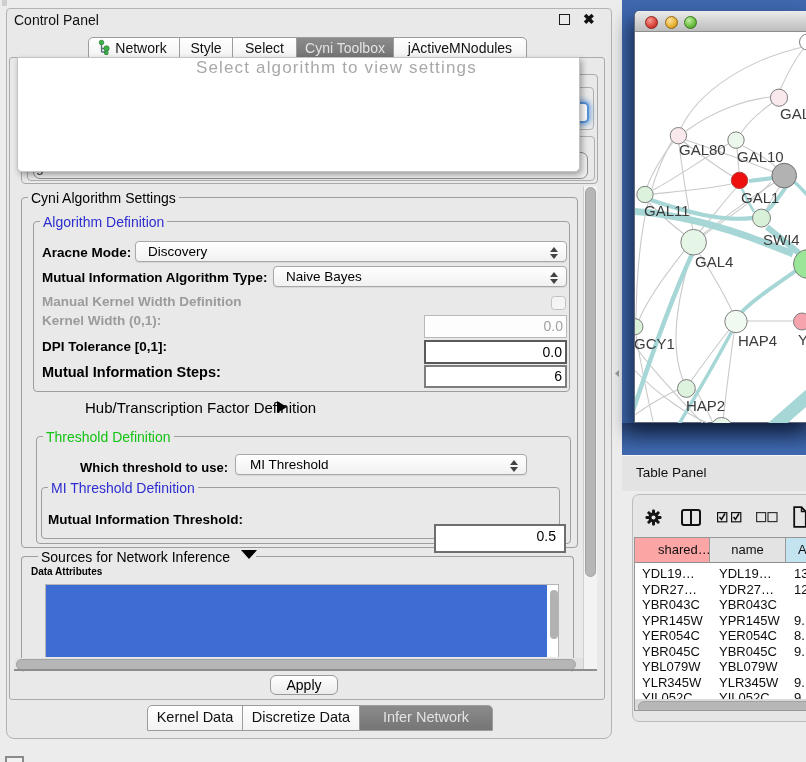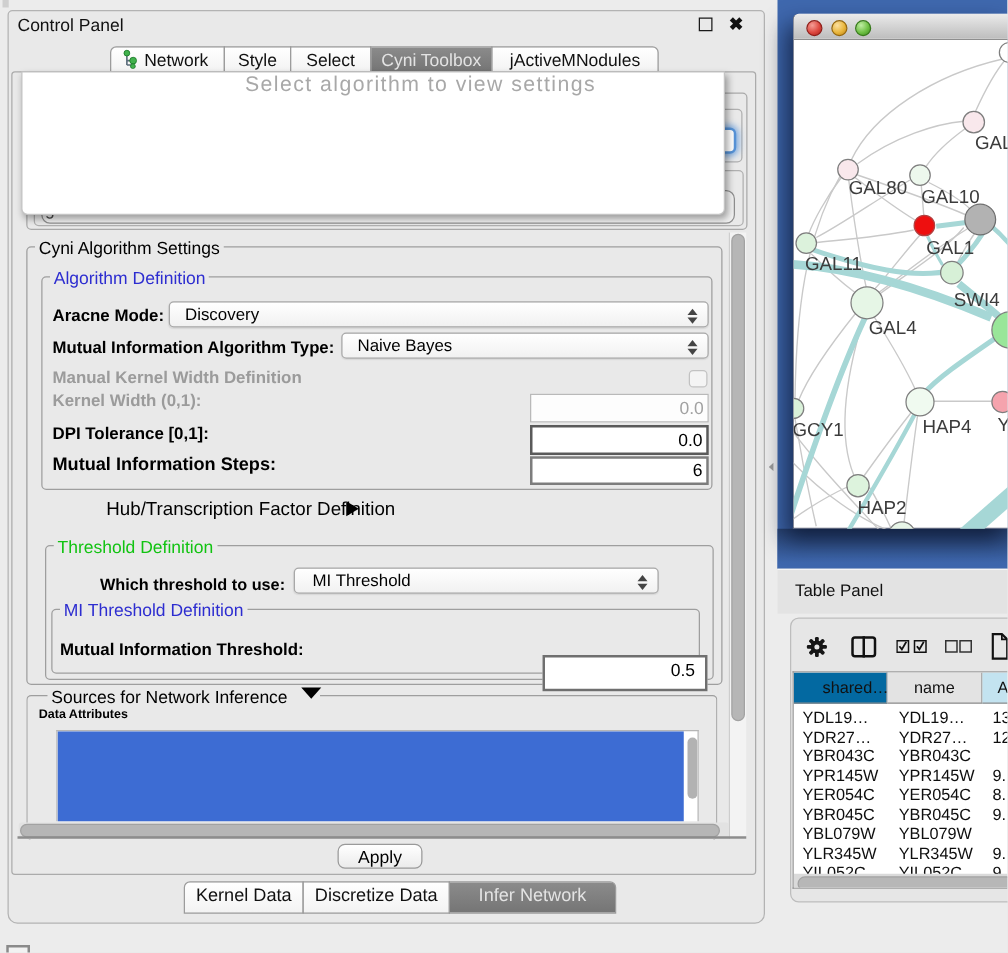--- a/index.html
+++ b/index.html
@@ -278,21 +278,21 @@
   <rect x="12" y="0.6" width="9" height="9" fill="none" stroke="#333" stroke-width="1.2"></rect>
 </svg>
 <svg class="abs" style="left:793px;top:506px;" width="14" height="22" viewBox="0 0 14 22">
   <path d="M1.2 1.2 L8.5 1.2 L12.8 5.5 L12.8 20.8 L1.2 20.8 Z" fill="none" stroke="#111" stroke-width="1.8"></path>
   <path d="M8.5 1.2 L8.5 5.5 L12.8 5.5" fill="none" stroke="#111" stroke-width="1.4"></path>
 </svg>
 
 <div class="abs" style="left:634px;top:537px;width:172px;height:174px;background:#fff;
   border:1px solid #979797;border-right:none;box-sizing:border-box;overflow:hidden;">
 
-  <div style="position:absolute;left:0;top:0;width:75px;height:25px;background:#0369a1;
+  <div style="position:absolute;left:0;top:0;width:75px;height:25px;background:#fca5a5;
     border-right:1px solid #9b9b9b;border-bottom:1px solid #8e8e8e;box-sizing:border-box;
     text-align:center;font-size:13px;line-height:24px;color:#111;padding-left:23px;">shared…</div>
   <div style="position:absolute;left:75px;top:0;width:76px;height:25px;background:#e3e3e3;
     border-right:1px solid #9b9b9b;border-bottom:1px solid #8e8e8e;box-sizing:border-box;
     text-align:center;font-size:13px;line-height:24px;color:#111;">name</div>
   <div style="position:absolute;left:151px;top:0;width:40px;height:25px;background:#c3e3f0;
     border-bottom:1px solid #8e8e8e;box-sizing:border-box;font-size:13px;line-height:24px;
     color:#111;padding-left:12px;">Av</div>
 
   <div class="row" style="left:7px;top:28px;line-height:15.5px;">

